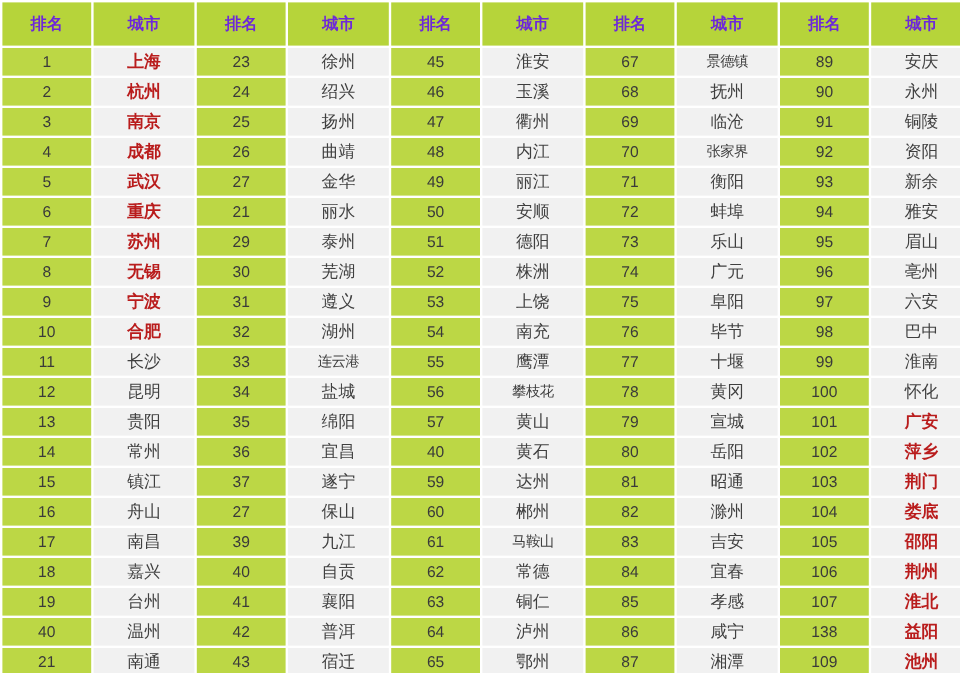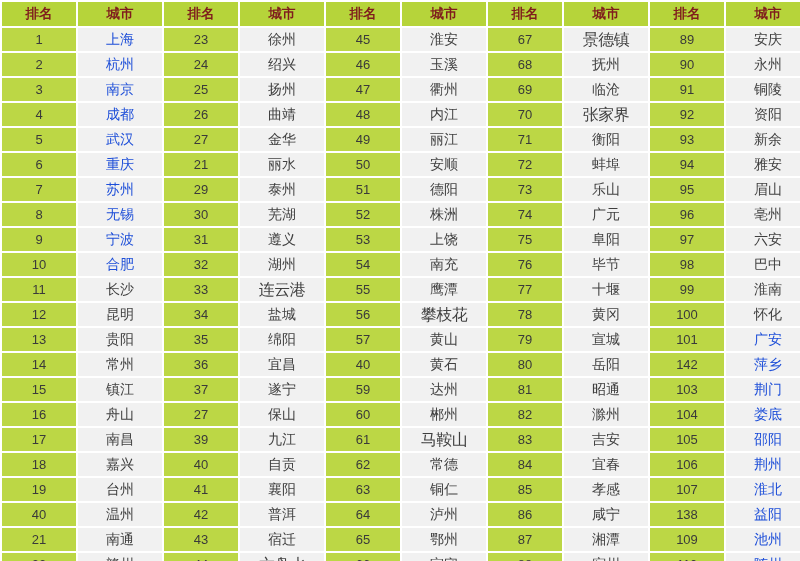--- a/index.html
+++ b/index.html
@@ -32,41 +32,41 @@
     font-weight: normal;
     font-size: 13px;
     color: #3f3f3f;
     overflow: hidden;
     white-space: nowrap;
   }
   #rank-table thead th {
     background: #b6d43a;
     font-weight: bold;
     font-size: 13.5px;
-    color: #7f1d1d;
-    height: 24px;
+    color: #6d28d9;
+    height: 36px;
     line-height: 24px;
     margin-top: 24px;
   }
   #rank-table tbody td.cell-rank {
     background: #bcd745;
     color: #3a3a3a;
     font-size: 13px;
   }
   #rank-table tbody td.cell-city {
     background: #f1f1f1;
     color: #3f3f3f;
     font-size: 14px;
   }
   #rank-table tbody td.cell-city.hl {
-    color: #1d4ed8;
-    font-weight: normal;
+    color: #b91c1c;
+    font-weight: bold;
   }
   #rank-table tbody td.cell-city.four {
-    font-size: 16px;
+    font-size: 12px;
     letter-spacing: -0.5px;
   }
 </style>
 </head>
 <body>
 
 <table id="rank-table">
   <colgroup>
     <col class="col-rank">
       <col class="col-city">
@@ -252,21 +252,21 @@
       </tr>
       <tr>
         <td class="cell-rank">14</td>
         <td class="cell-city">常州</td>
         <td class="cell-rank">36</td>
         <td class="cell-city">宜昌</td>
         <td class="cell-rank">40</td>
         <td class="cell-city">黄石</td>
         <td class="cell-rank">80</td>
         <td class="cell-city">岳阳</td>
-        <td class="cell-rank">142</td>
+        <td class="cell-rank">102</td>
         <td class="cell-city hl">萍乡</td>
       </tr>
       <tr>
         <td class="cell-rank">15</td>
         <td class="cell-city">镇江</td>
         <td class="cell-rank">37</td>
         <td class="cell-city">遂宁</td>
         <td class="cell-rank">59</td>
         <td class="cell-city">达州</td>
         <td class="cell-rank">81</td>

